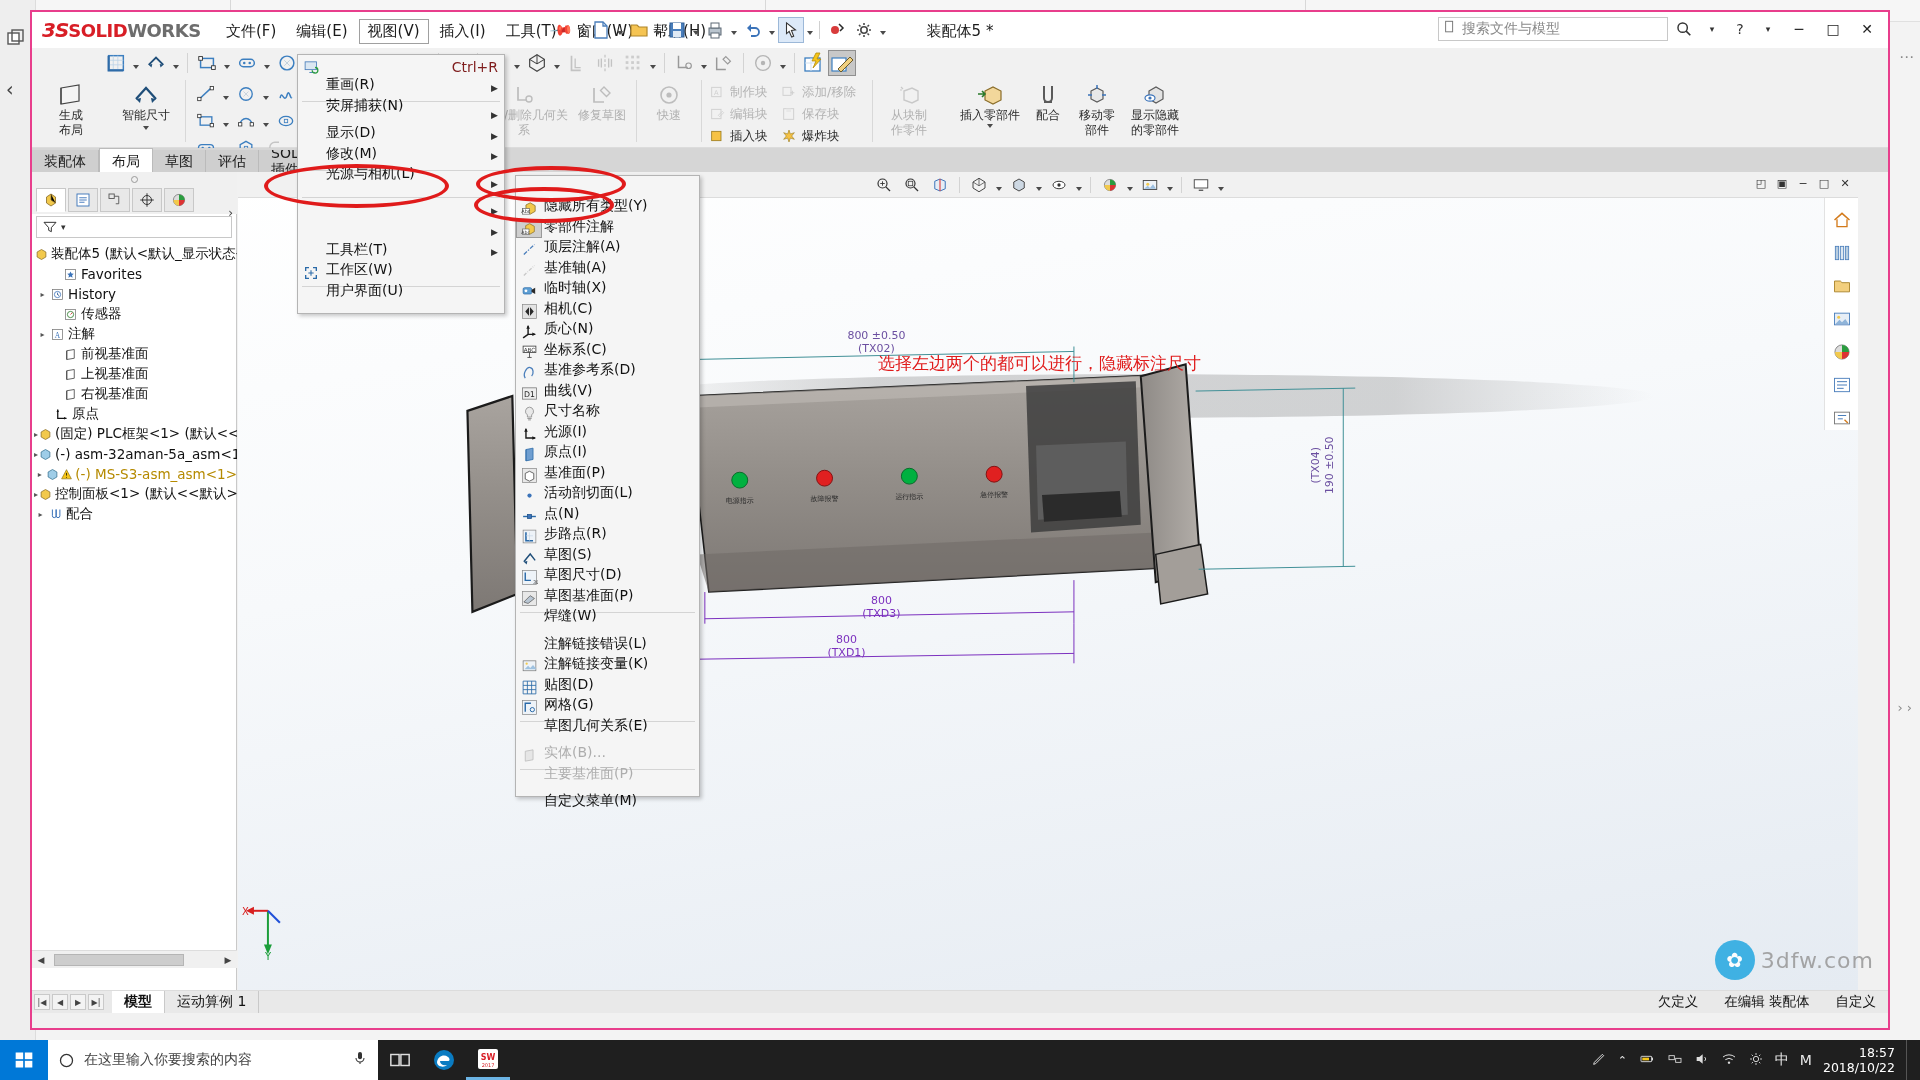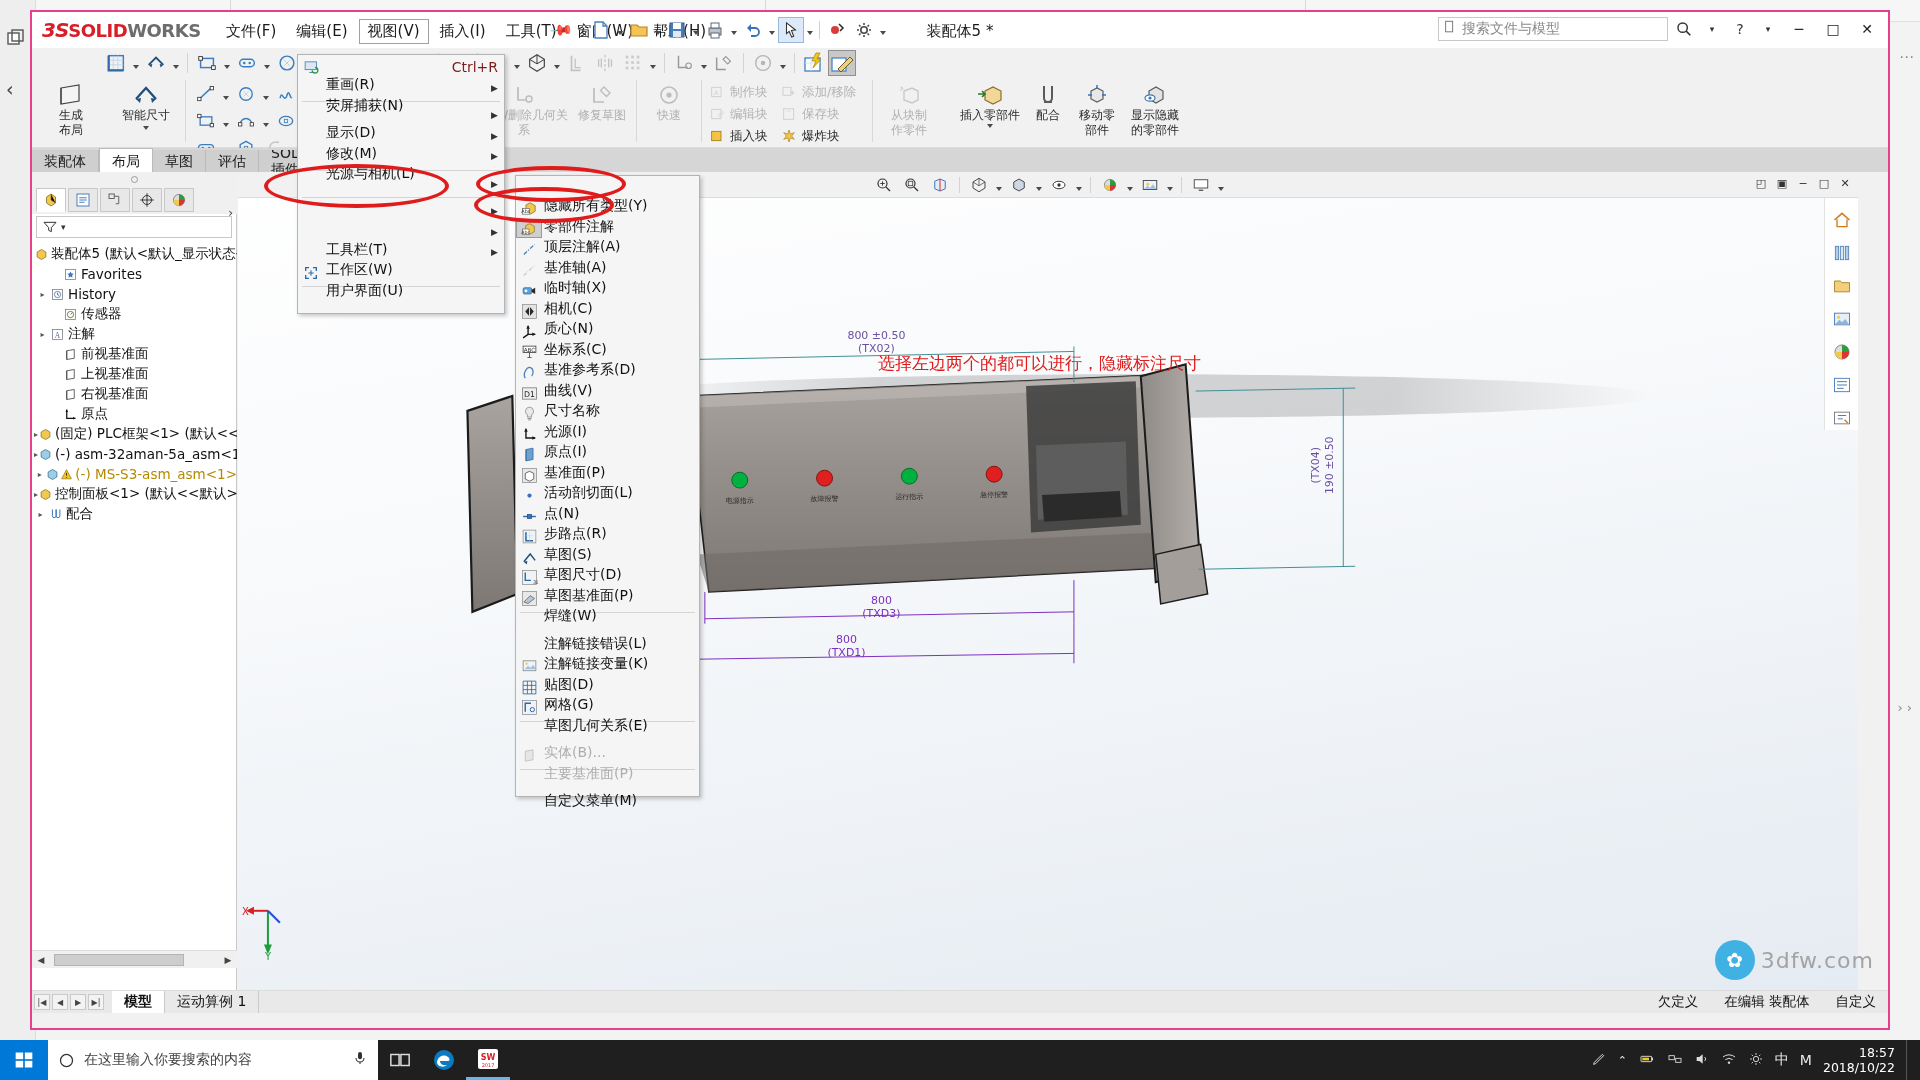--- a/index.html
+++ b/index.html
@@ -837,21 +837,21 @@
       <div class="trow" style="padding-left:17px;">
         <span class="texp"></span>
         <span class="tico">
             <svg width="15" height="15" viewBox="0 0 24 24">
               <path d="M6 6l12-2v14L6 20z" fill="#fff" stroke="#333" stroke-width="1.2"></path>
               <path d="M6 6v14" stroke="#333" stroke-width="1.2"></path>
             </svg>
           </span>
         <span class="tlbl">右视基准面</span>
       </div>
-      <div class="trow" style="padding-left:17px;">
+      <div class="trow" style="padding-left:8px;">
         <span class="texp"></span>
         <span class="tico">
             <svg width="15" height="15" viewBox="0 0 24 24">
               <path d="M6 4v14h14" fill="none" stroke="#111" stroke-width="2"></path>
               <path d="M20 18l-4-2v4z" fill="#111"></path>
               <path d="M6 4l-2 4h4z" fill="#111"></path>
             </svg>
           </span>
         <span class="tlbl">原点</span>
       </div>

